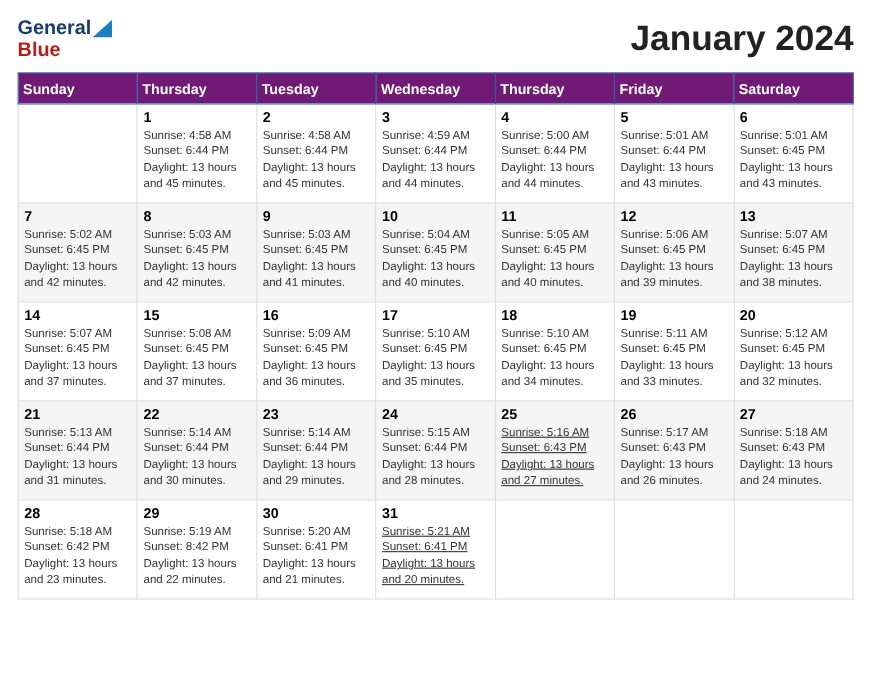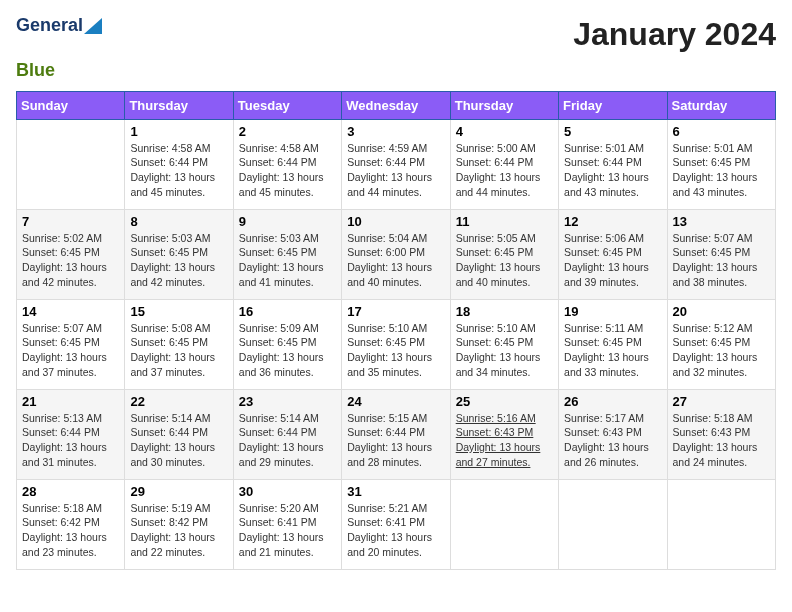--- a/index.html
+++ b/index.html
@@ -37,21 +37,21 @@
       font-size: 16px;
       font-weight: normal;
       color: #444;
     }
     table {
       width: 100%;
       border-collapse: collapse;
       font-size: 11px;
     }
     thead tr {
-      background: #8b5cf6;
+      background: #701a75;
       color: #fff;
     }
     thead th {
       padding: 6px 4px;
       text-align: left;
       font-size: 13px;
       font-weight: bold;
       border: 1px solid #2a5caa;
     }
     tbody tr {
@@ -88,21 +88,21 @@
 </head>
 <body>
 
 <div class="header-area">
   <div class="logo">
     <div>
       <span>General</span><svg width="18" height="16" style="vertical-align:middle;margin-left:1px;">
           <polygon points="0,16 18,16 18,0" fill="#1a7fc1"></polygon>
         </svg>
     </div>
-    <span style="color:#4d7c0f;margin-top:25px;">Blue</span>
+    <span style="color:#b91c1c;">Blue</span>
   </div>
   <div class="title-area">
     <h1>January 2024</h1>
   </div>
 </div>
 
 <table>
   <thead>
     <tr>
     <th>Sunday</th>
@@ -178,21 +178,21 @@
         <td>
           <span class="day-num">9</span>
           <div class="day-info" style="white-space: pre-line;">Sunrise: 5:03 AM
 Sunset: 6:45 PM
 Daylight: 13 hours
 and 41 minutes.</div>
         </td>
         <td>
           <span class="day-num">10</span>
           <div class="day-info" style="white-space: pre-line;">Sunrise: 5:04 AM
-Sunset: 6:00 PM
+Sunset: 6:45 PM
 Daylight: 13 hours
 and 40 minutes.</div>
         </td>
         <td>
           <span class="day-num">11</span>
           <div class="day-info" style="white-space: pre-line;">Sunrise: 5:05 AM
 Sunset: 6:45 PM
 Daylight: 13 hours
 and 40 minutes.</div>
         </td>
@@ -330,21 +330,21 @@
         </td>
         <td>
           <span class="day-num">30</span>
           <div class="day-info" style="white-space: pre-line;">Sunrise: 5:20 AM
 Sunset: 6:41 PM
 Daylight: 13 hours
 and 21 minutes.</div>
         </td>
         <td>
           <span class="day-num">31</span>
-          <div class="day-info" style="white-space: pre-line;">Sunrise: 5:21 AM
+          <div class="day-info" style="white-space: pre-line; text-decoration: underline;">Sunrise: 5:21 AM
 Sunset: 6:41 PM
 Daylight: 13 hours
 and 20 minutes.</div>
         </td>
         <td class="empty"></td>
         <td class="empty"></td>
         <td class="empty"></td>
       </tr>
     </tbody>
 </table>

